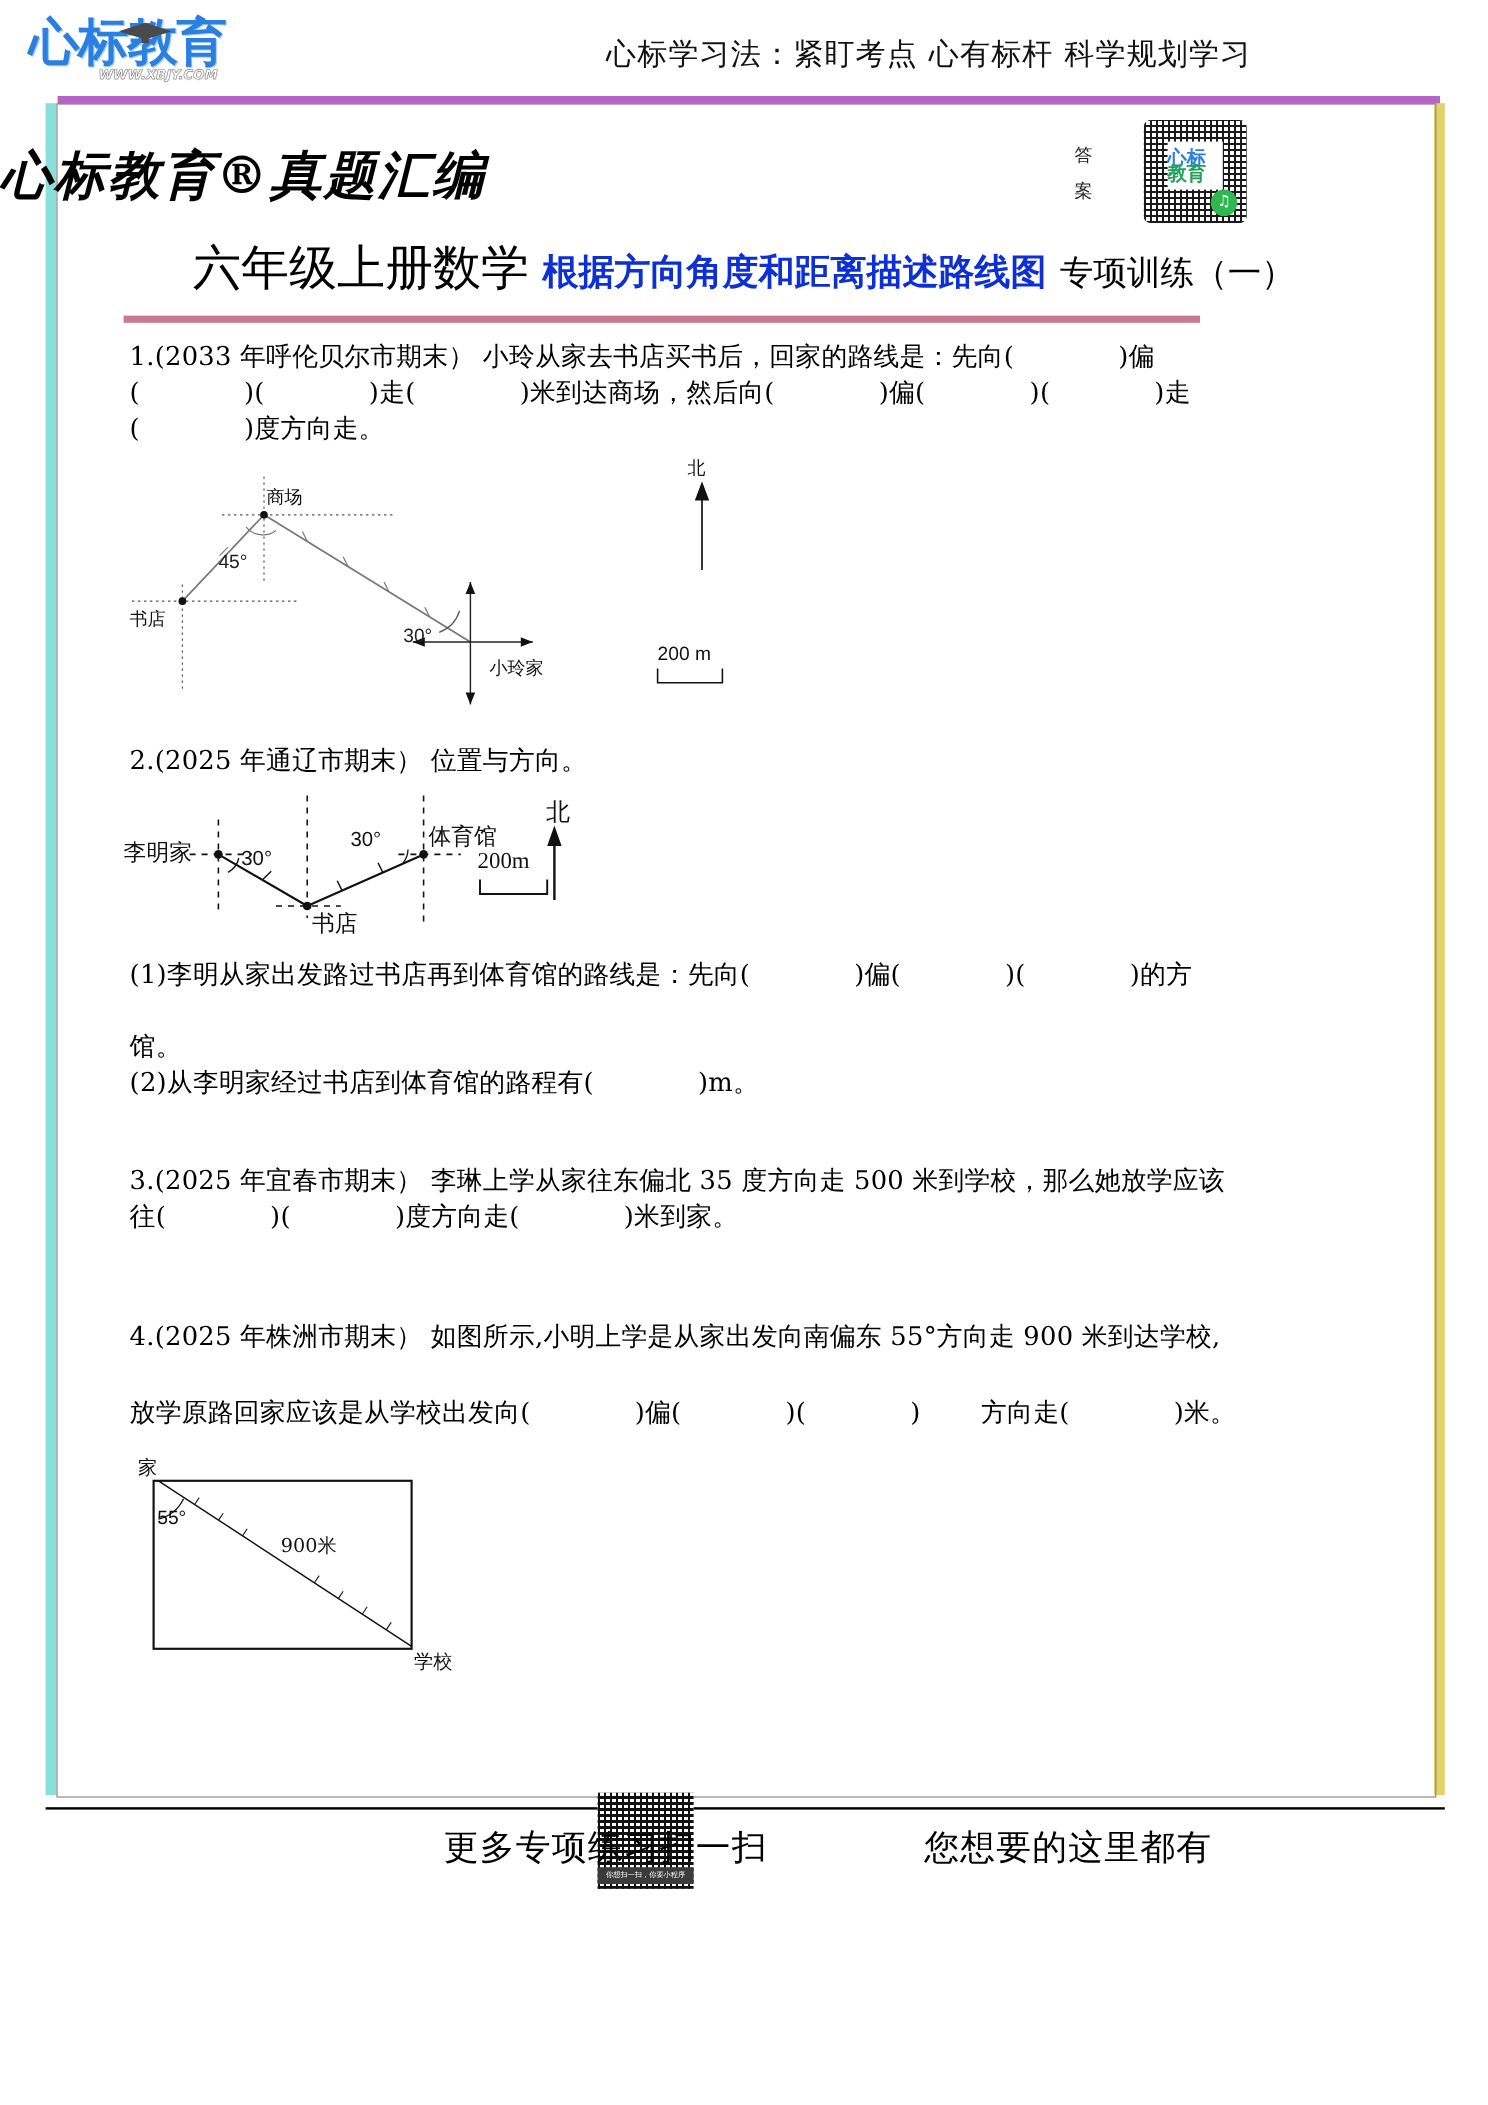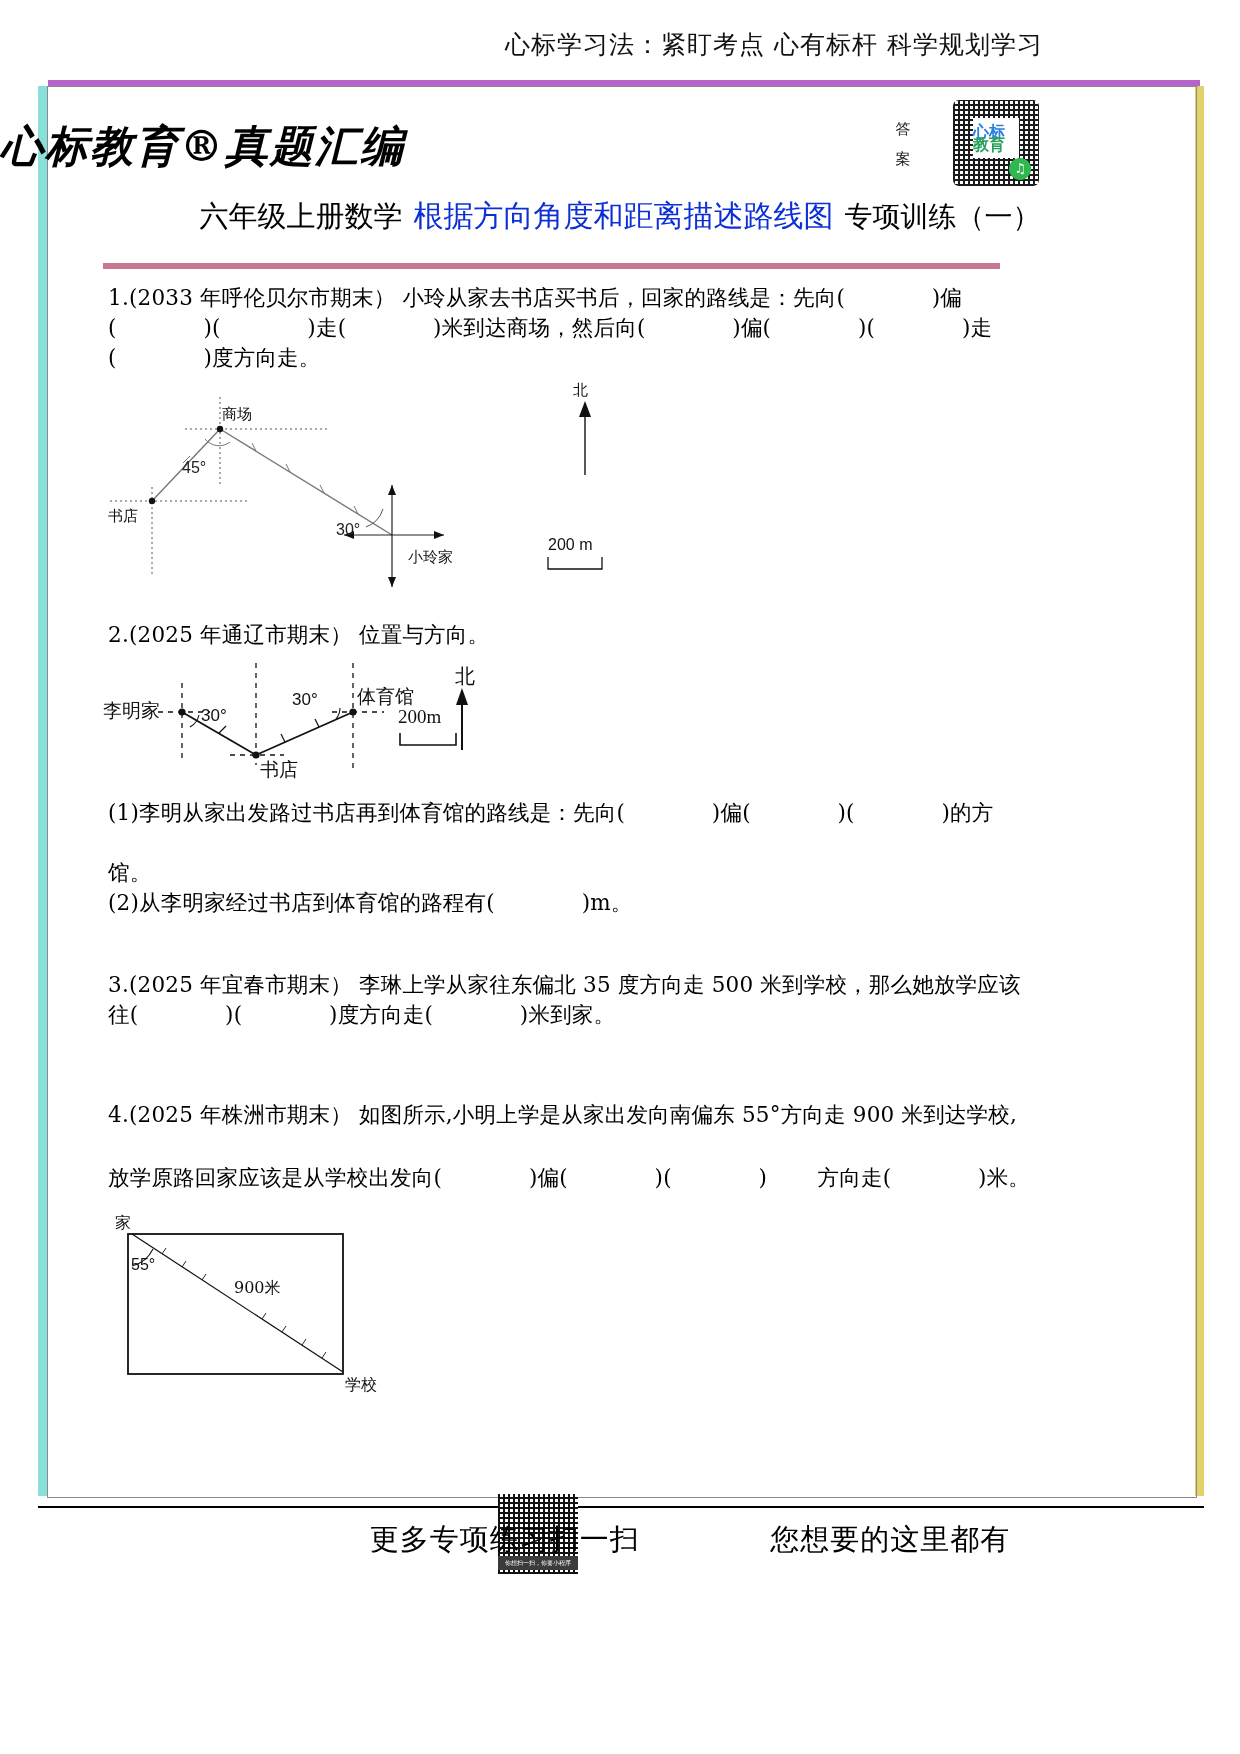--- a/index.html
+++ b/index.html
@@ -97,25 +97,25 @@
     color: #fff; font-size: 13px; text-align: center; line-height: 22px;
     font-family: "DejaVu Sans", "Liberation Sans", sans-serif;
   }
 
   .subtitle-row {
     position: absolute; left: 0; top: 196px; width: 1240px;
     text-align: center;
     white-space: nowrap;
   }
   .sub-grade {
-    font-size: 29px; color: #000;
+    font-size: 40px; color: #000;
     font-family: "DejaVu Serif", "Liberation Serif", serif;
   }
   .sub-topic {
-    font-size: 30px; color: #0d2fd6; font-weight: normal;
+    font-size: 30px; color: #0d2fd6; font-weight: bold;
     font-family: "DejaVu Sans", "Liberation Sans", sans-serif;
     padding: 0 6px;
   }
   .sub-tail {
     font-size: 28px; color: #000;
     font-family: "DejaVu Serif", "Liberation Serif", serif;
   }
 
   .rule-rose {
     position: absolute; left: 103px; top: 263px; width: 897px; height: 6px;
@@ -159,20 +159,28 @@
     text-align: center; line-height: 14px;
     font-family: "DejaVu Sans", "Liberation Sans", sans-serif;
   }
 </style>
 </head>
 <body>
 
 <div class="page">
 
   <div class="topbar">
+    <div class="logo">
+      <div class="logo-text">心标教育</div>
+      <svg class="logo-cap" viewBox="0 0 46 20">
+        <polygon points="23,1 45,8 23,15 1,8" fill="#4a4a4a"></polygon>
+        <rect x="20" y="12" width="6" height="6" fill="#4a4a4a"></rect>
+      </svg>
+      <div class="logo-url">WWW.XBJY.COM</div>
+    </div>
     <div class="slogan">心标学习法：紧盯考点 心有标杆 科学规划学习</div>
   </div>
 
   <div class="rule-purple"></div>
   <div class="edge-left"></div>
   <div class="edge-right"></div>
   <div class="frame-border"></div>
 
   <div class="main-title">心标教育®真题汇编</div>
 

